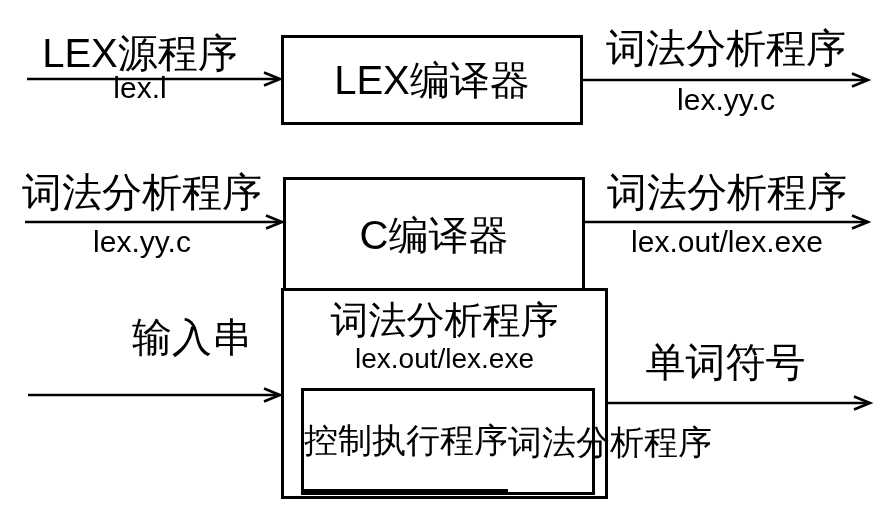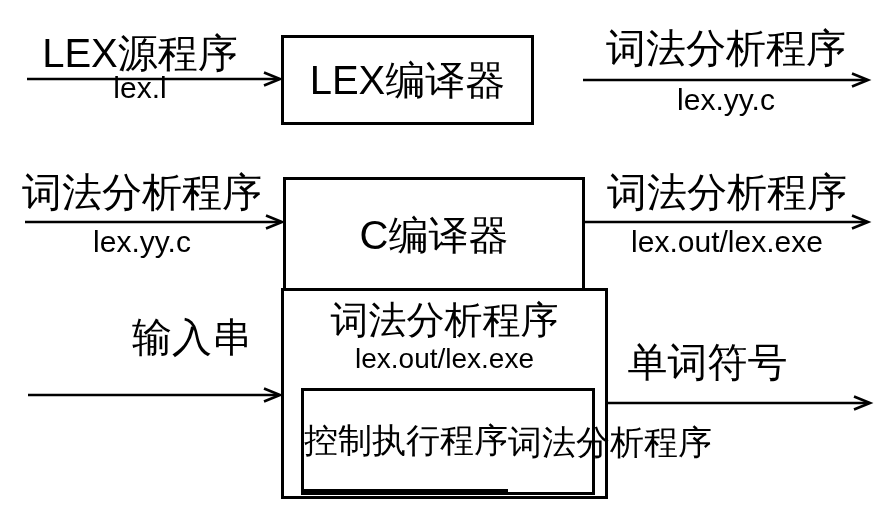--- a/index.html
+++ b/index.html
@@ -59,21 +59,21 @@
 
 <div id="canvas">
 
   <div class="lbl lbl-main" style="left:20px;top:31px;width:240px;">LEX源程序</div>
   <svg class="arrow" style="left:27px;top:70px;" width="256" height="18">
     <line x1="0" y1="9" x2="252" y2="9"></line>
     <polyline points="237,2.5 253,9 237,15.5"></polyline>
   </svg>
   <div class="lbl lbl-sub" style="left:20px;top:72px;width:240px;">lex.l</div>
 
-  <div class="box" style="left:281px;top:35px;width:253px;height:90px;">
+  <div class="box" style="left:281px;top:35px;width:302px;height:90px;">
     <div class="box-line">LEX编译器</div>
   </div>
 
   <div class="lbl lbl-main" style="left:583px;top:26px;width:286px;">词法分析程序</div>
   <svg class="arrow" style="left:583px;top:71px;" width="288" height="18">
     <line x1="0" y1="9" x2="284" y2="9"></line>
     <polyline points="269,2.5 285,9 269,15.5"></polyline>
   </svg>
   <div class="lbl lbl-sub" style="left:583px;top:84px;width:286px;">lex.yy.c</div>
 
@@ -103,19 +103,19 @@
 
   <div class="box" id="lexer-box" style="left:281px;top:288px;width:327px;height:211px;">
     <div class="lexer-title">词法分析程序</div>
     <div class="lexer-sub">lex.out/lex.exe</div>
     <div class="inner-stack">
       <div class="inner-cell">控制执行程序</div>
       <div class="inner-cell">词法分析程序</div>
     </div>
   </div>
 
-  <div class="lbl lbl-main" style="left:610px;top:340px;width:195px;">单词符号</div>
+  <div class="lbl lbl-main" style="left:628px;top:340px;width:195px;">单词符号</div>
   <svg class="arrow" style="left:608px;top:394px;" width="265" height="18">
     <line x1="0" y1="9" x2="261" y2="9"></line>
     <polyline points="246,2.5 262,9 246,15.5"></polyline>
   </svg>
 
 </div>
 
 </body></html>

